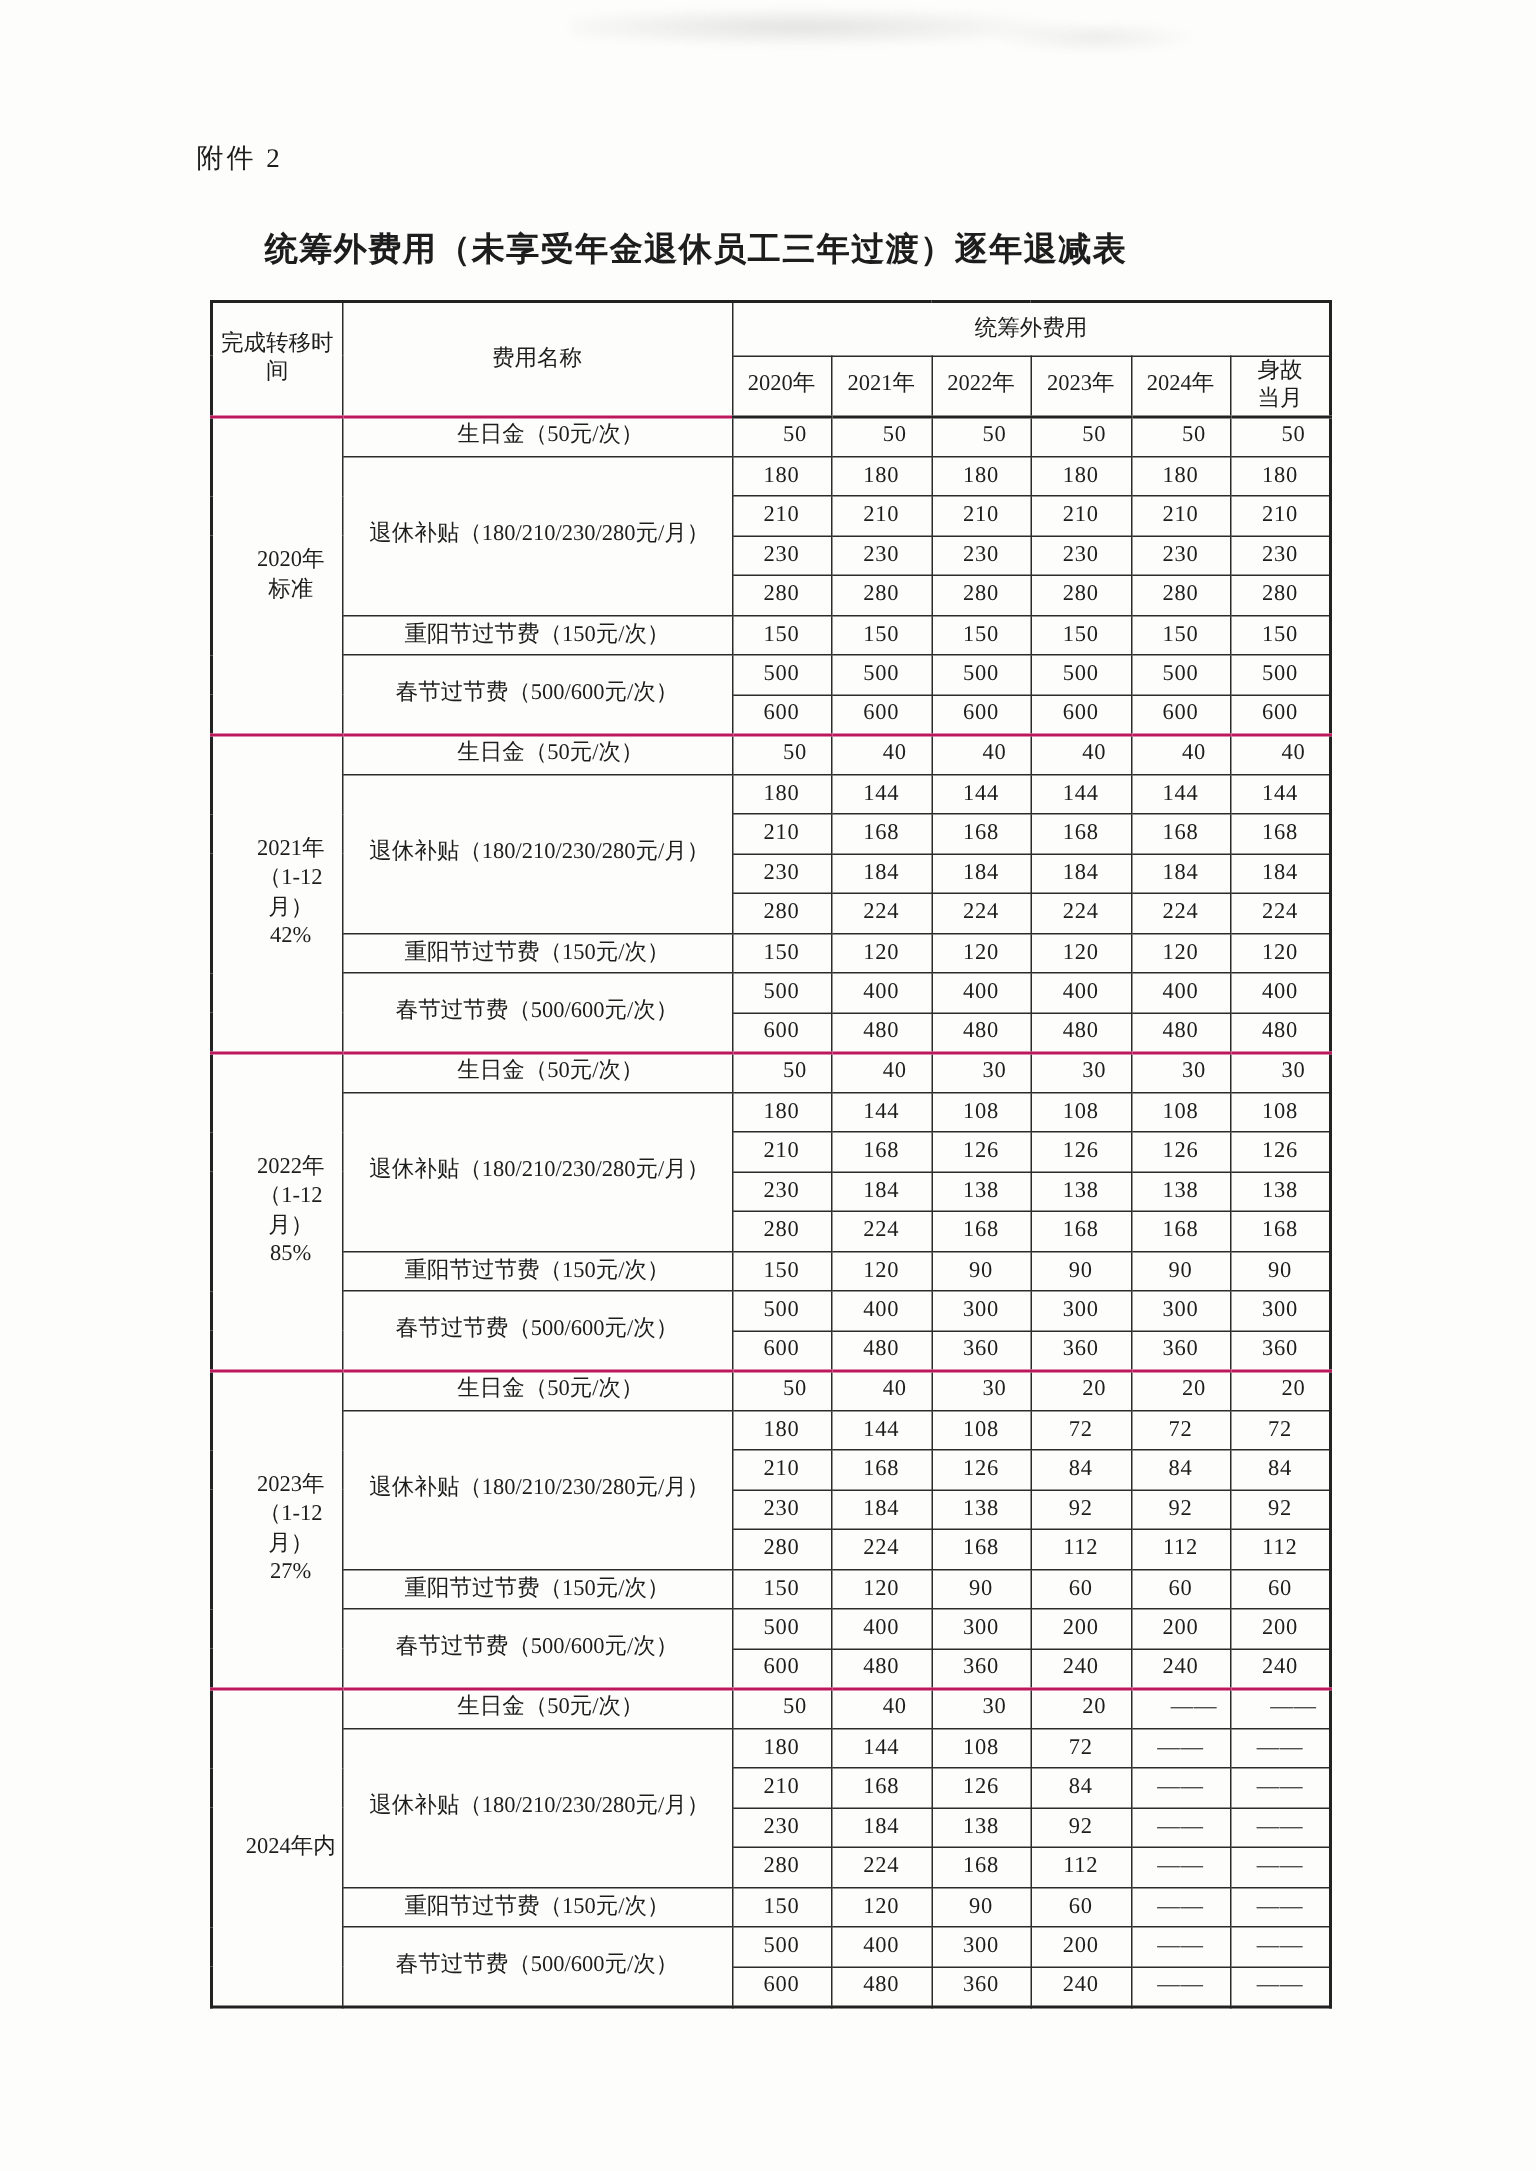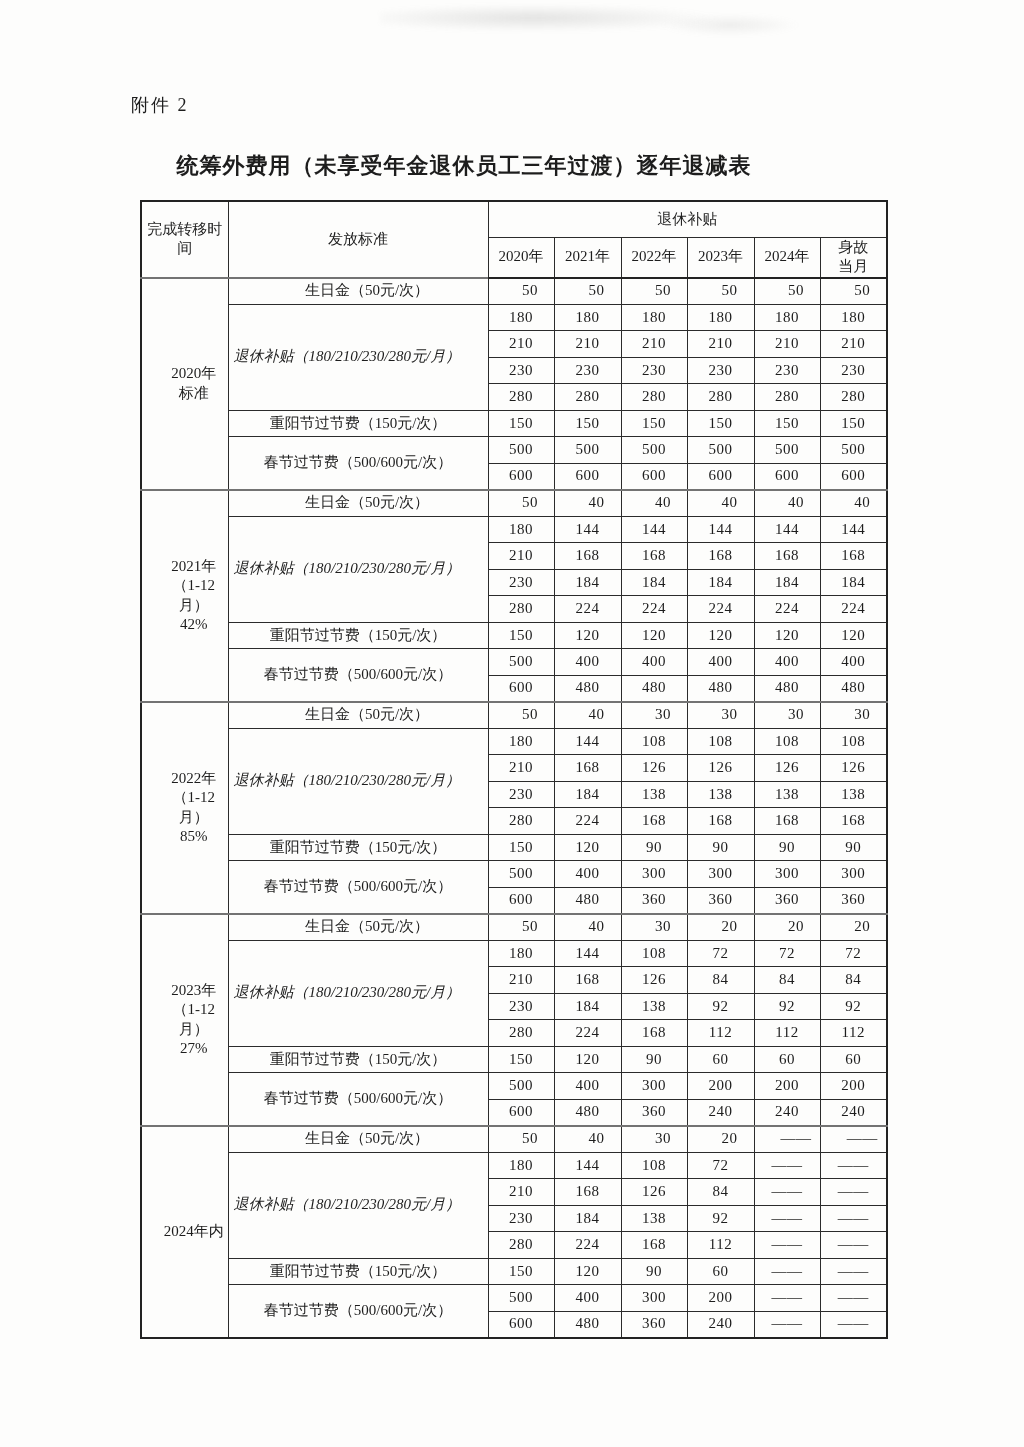--- a/index.html
+++ b/index.html
@@ -72,24 +72,24 @@
     color: #1d1d1d;
   }
   thead tr.h1 { height: 36px; }
   thead tr.h2 { height: 39px; }
   thead td { font-size: 16px; }
   thead td.year-col { font-size: 15px; }
   thead tr.h2 td { border-bottom: 2px solid #222; }
   td.head-span { border-bottom: 2px solid #222; }
   .prewrap { white-space: pre-line; margin-left: 46px; }
   tbody tr { height: 26.5px; }
-  tbody tr.section-start td { border-top: 2px solid #737373; padding-left: 20px; }
+  tbody tr.section-start td { border-top: 2px solid #be185d; padding-left: 20px; }
   td.period-cell { line-height: 1.55; }
   td.fee-cell { white-space: nowrap; overflow: hidden; }
-  td.fee-cell.left { text-align: left; padding-left: 5px; font-style: italic; }
+  td.fee-cell.left { text-align: center; padding-left: 5px; }
   td.val-cell { letter-spacing: 0.5px; }
 </style>
 </head>
 <body>
 
 <div class="page">
   <div class="smudge"></div>
   <div class="smudge2"></div>
 
   <div class="attachment">附件 2</div>
@@ -103,22 +103,22 @@
       <col style="width:66px">
       <col style="width:67px">
       <col style="width:66px">
       <col style="width:67px">
       <col style="width:66px">
       <col style="width:67px">
     </colgroup>
     <thead>
       <tr class="h1">
         <td rowspan="2" class="head-span">完成转移时间</td>
-        <td rowspan="2" class="head-span">发放标准</td>
-        <td colspan="6">退休补贴</td>
+        <td rowspan="2" class="head-span">费用名称</td>
+        <td colspan="6">统筹外费用</td>
       </tr>
       <tr class="h2">
         <td class="year-col">2020年</td>
         <td class="year-col">2021年</td>
         <td class="year-col">2022年</td>
         <td class="year-col">2023年</td>
         <td class="year-col">2024年</td>
         <td class="year-col prewrap">身故
 当月</td>
       </tr>

